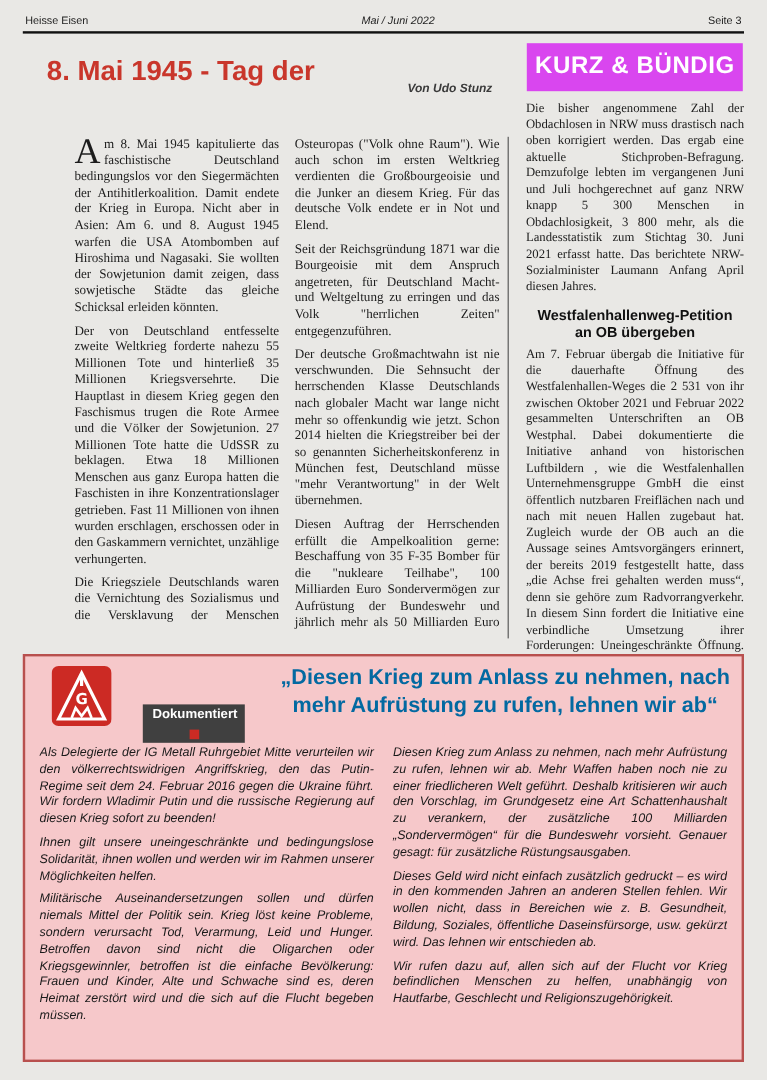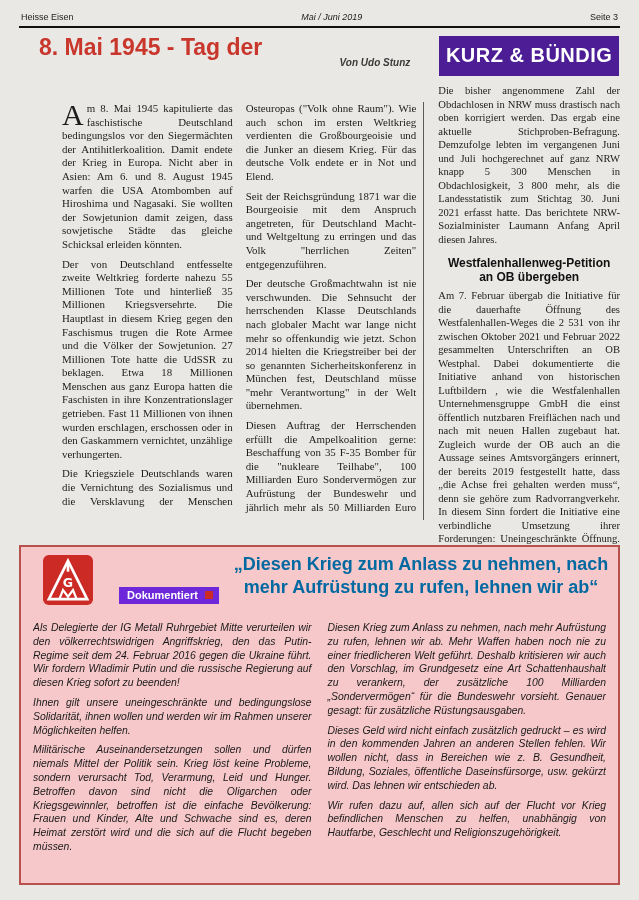--- a/index.html
+++ b/index.html
@@ -18,74 +18,74 @@
     font-family:"Liberation Sans",sans-serif;font-size:9px;color:#222;padding:2px 2px 4px 2px;}
   .masthead .issue{font-style:italic;}
   .rule{border-top:2.5px solid #111;margin-bottom:6px;}
 
   
   .content{display:flex;align-items:flex-start;}
   .main-col{width:417px;}
   .sidebar{width:187px;margin-left:14px;}
 
   
-  .headline-block{position:relative;height:60px;margin-top:0;}
+  .headline-block{position:relative;height:60px;margin-top:12px;}
   .hl{font-family:"Liberation Sans",sans-serif;font-weight:bold;font-size:23px;line-height:27px;color:#c9362b;}
   .hl1{margin-left:20px;}
   .hl2{margin-left:64px;}
   .byline{position:absolute;right:14px;top:23px;font-family:"Liberation Sans",sans-serif;
     font-weight:bold;font-style:italic;font-size:10px;color:#3a3a3a;text-align:center;}
 
   
   .article-text{
     margin-top:8px;height:418px;overflow:hidden;
     column-count:2;column-gap:13px;column-fill:auto;
     font-size:10.9px;line-height:13.6px;text-align:justify;
     border-right:1px solid #5a5a5a;padding-right:7px;margin-left:43px;
   }
   .article-text p{margin:0 0 6px 0;}
   p.has-dropcap::first-letter{
     float:left;font-size:30px;line-height:24px;padding:1px 3px 0 0;color:#1c1c1c;
   }
 
   
-  .kurz-title{background:#4c1d95;color:#fff;text-align:center;
+  .kurz-title{background:#d946ef;color:#fff;text-align:center;
     font-family:"Liberation Sans",sans-serif;font-weight:bold;font-size:20px;
     padding:8px 0 9px 0;margin:2px 1px 8px 1px;letter-spacing:.5px;}
   .sidebar-heading{font-family:"Liberation Sans",sans-serif;font-weight:bold;font-size:12px;
     line-height:14px;text-align:center;margin:10px 4px 5px 4px;color:#111;}
   .sidebar-body{font-size:10.6px;line-height:13.5px;text-align:justify;}
 
   
   .doc-box{position:absolute;left:19px;top:545px;width:601px;height:340px;box-sizing:border-box;
     background:#f6c8ca;border:2px solid #b8504e;padding:6px 12px 6px 12px;}
   .doc-header{position:relative;height:66px;}
   .logo{position:absolute;left:10px;top:2px;width:50px;height:50px;}
-  .badge{position:absolute;left:86px;top:34px;background:#6d28d9;color:#fff;
+  .badge{position:absolute;left:86px;top:34px;background:#404040;color:#fff;
     font-family:"Liberation Sans",sans-serif;font-weight:bold;font-size:11px;
-    padding:2px 6px 3px 8px;display:flex;align-items:center;gap:7px;}
+    padding:2px 6px 3px 8px;display:flex;align-items:center;gap:7px;flex-direction:column;}
   .badge-square{width:8px;height:8px;background:#cc2b24;display:inline-block;}
   .doc-headline{margin-left:196px;width:384px;text-align:center;
     font-family:"Liberation Sans",sans-serif;font-weight:bold;font-size:18px;line-height:23px;color:#0369a1;}
   .doc-columns{
     height:256px;overflow:hidden;margin-top:2px;
     column-count:2;column-gap:16px;column-fill:auto;
     font-family:"Liberation Sans",sans-serif;font-style:italic;
     font-size:10.4px;line-height:13.8px;text-align:justify;color:#1a1a1a;
   }
   .doc-columns p{margin:0 0 6px 0;}
 </style>
 </head>
 <body>
 
 <div class="page">
 
   <div class="masthead">
     <span>Heisse Eisen</span>
-    <span class="issue">Mai / Juni 2019</span>
+    <span class="issue">Mai / Juni 2022</span>
     <span>Seite 3</span>
   </div>
   <div class="rule"></div>
 
   <div class="content">
 
     <div class="main-col">
       <div class="headline-block">
         <div class="hl hl1">8. Mai 1945 - Tag der</div>
         <div class="byline">Von Udo Stunz</div>

